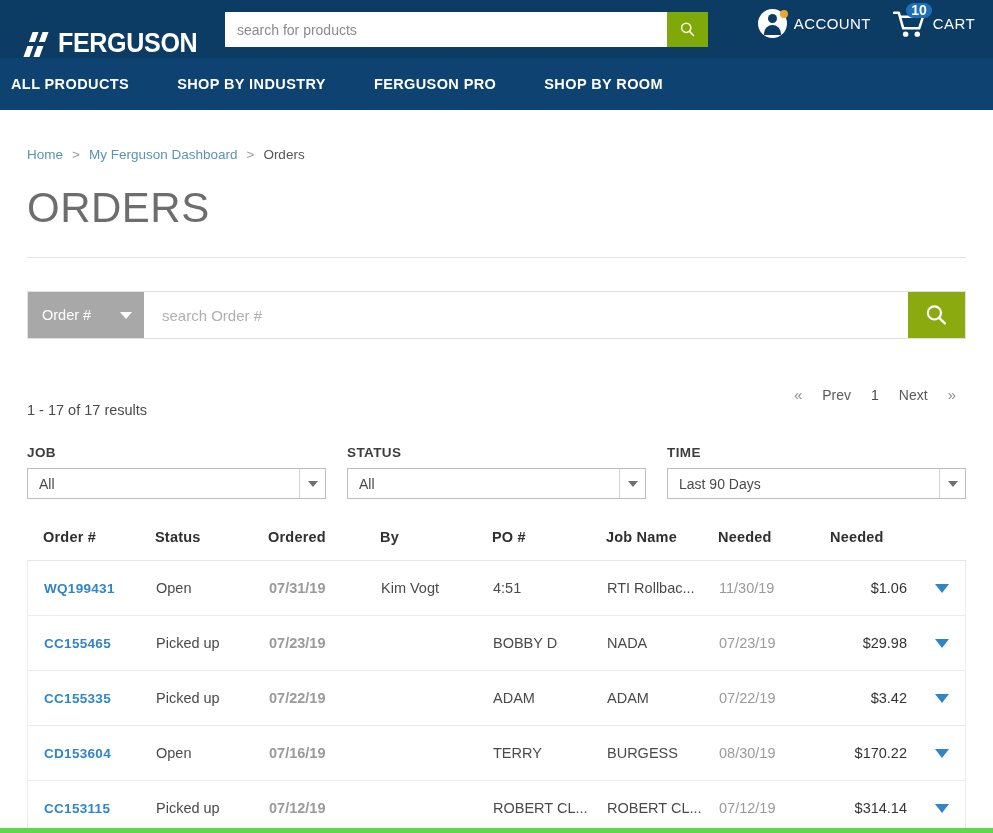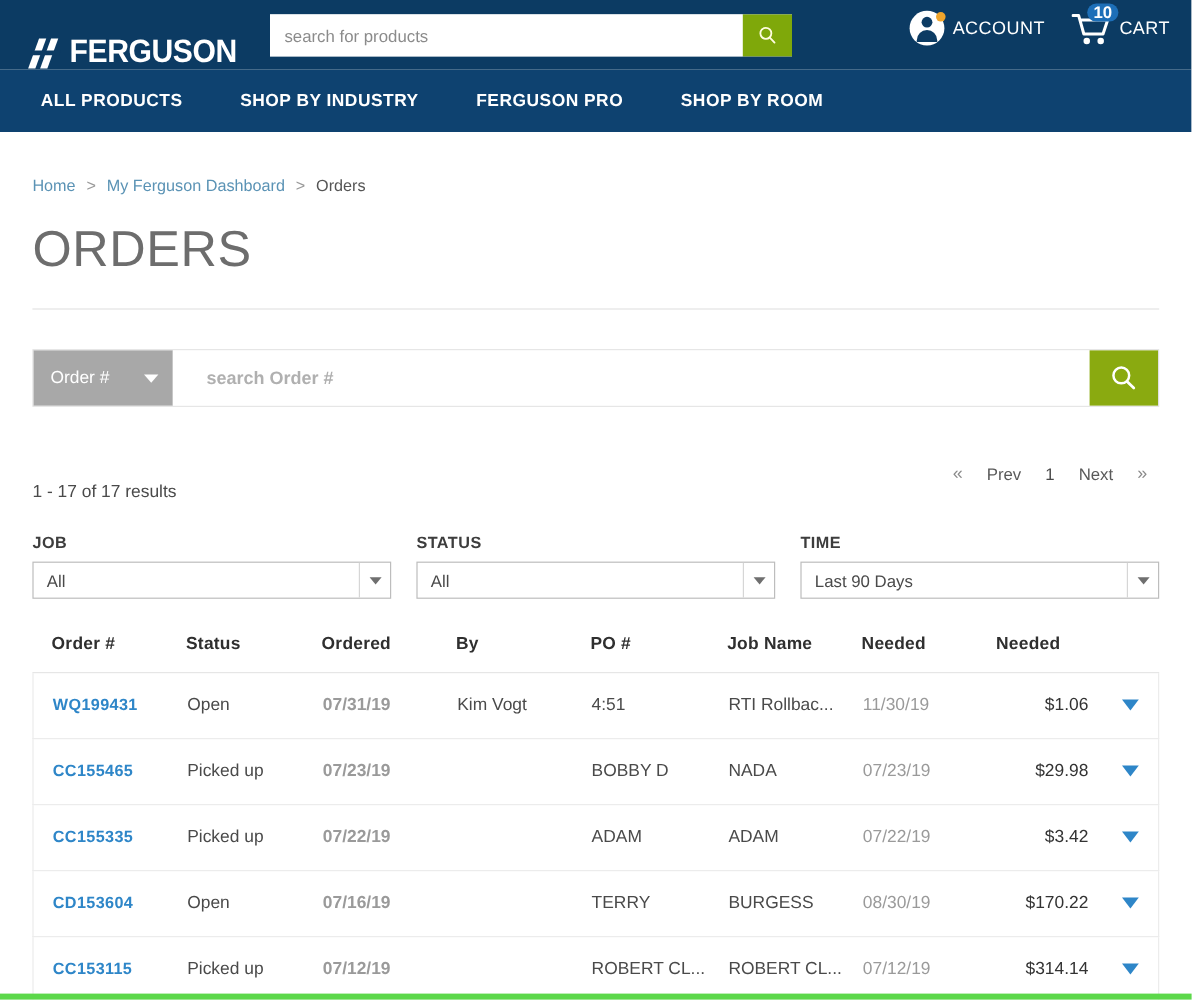--- a/index.html
+++ b/index.html
@@ -54,21 +54,21 @@
     font-weight: bold;
     letter-spacing: -0.4px;
     font-family: "Liberation Sans", sans-serif;
     transform: scaleX(0.93);
     transform-origin: left center;
   }
 
   .header-search {
     position: absolute;
     left: 225px; top: 12px;
-    width: 435px; height: 35px;
+    width: 483px; height: 35px;
     display: flex;
     background: #ffffff;
   }
   .header-search input {
     flex: 1;
     border: none;
     outline: none;
     padding: 0 12px;
     font-size: 14px;
     color: #555;
@@ -149,21 +149,21 @@
     line-height: 13px;
     z-index: 4;
   }
 
   
   .nav {
     background: #0e4270;
     height: 52px;
     display: flex;
     align-items: center;
-    padding-left: 34px;
+    padding-left: 11px;
     gap: 0;
   }
   .nav-item {
     color: #ffffff;
     font-size: 14.5px;
     font-weight: bold;
     letter-spacing: 0.4px;
     margin-right: 48px;
     cursor: pointer;
     white-space: nowrap;
@@ -222,25 +222,24 @@
   .sb-caret {
     width: 0; height: 0;
     border-left: 6px solid transparent;
     border-right: 6px solid transparent;
     border-top: 7px solid #ffffff;
   }
   .sb-input {
     flex: 1;
     border: none;
     outline: none;
-    padding: 0 28px;
+    padding: 0 18px;
     font-size: 15px;
     color: #444;
     font-family: "Liberation Sans", sans-serif;
-    font-weight: bold;
   }
   .sb-input::placeholder { color: #b0b0b0; }
   .sb-btn {
     width: 57px;
     background: #8aaa10;
     border: none;
     cursor: pointer;
     display: flex;
     align-items: center;
     justify-content: center;

